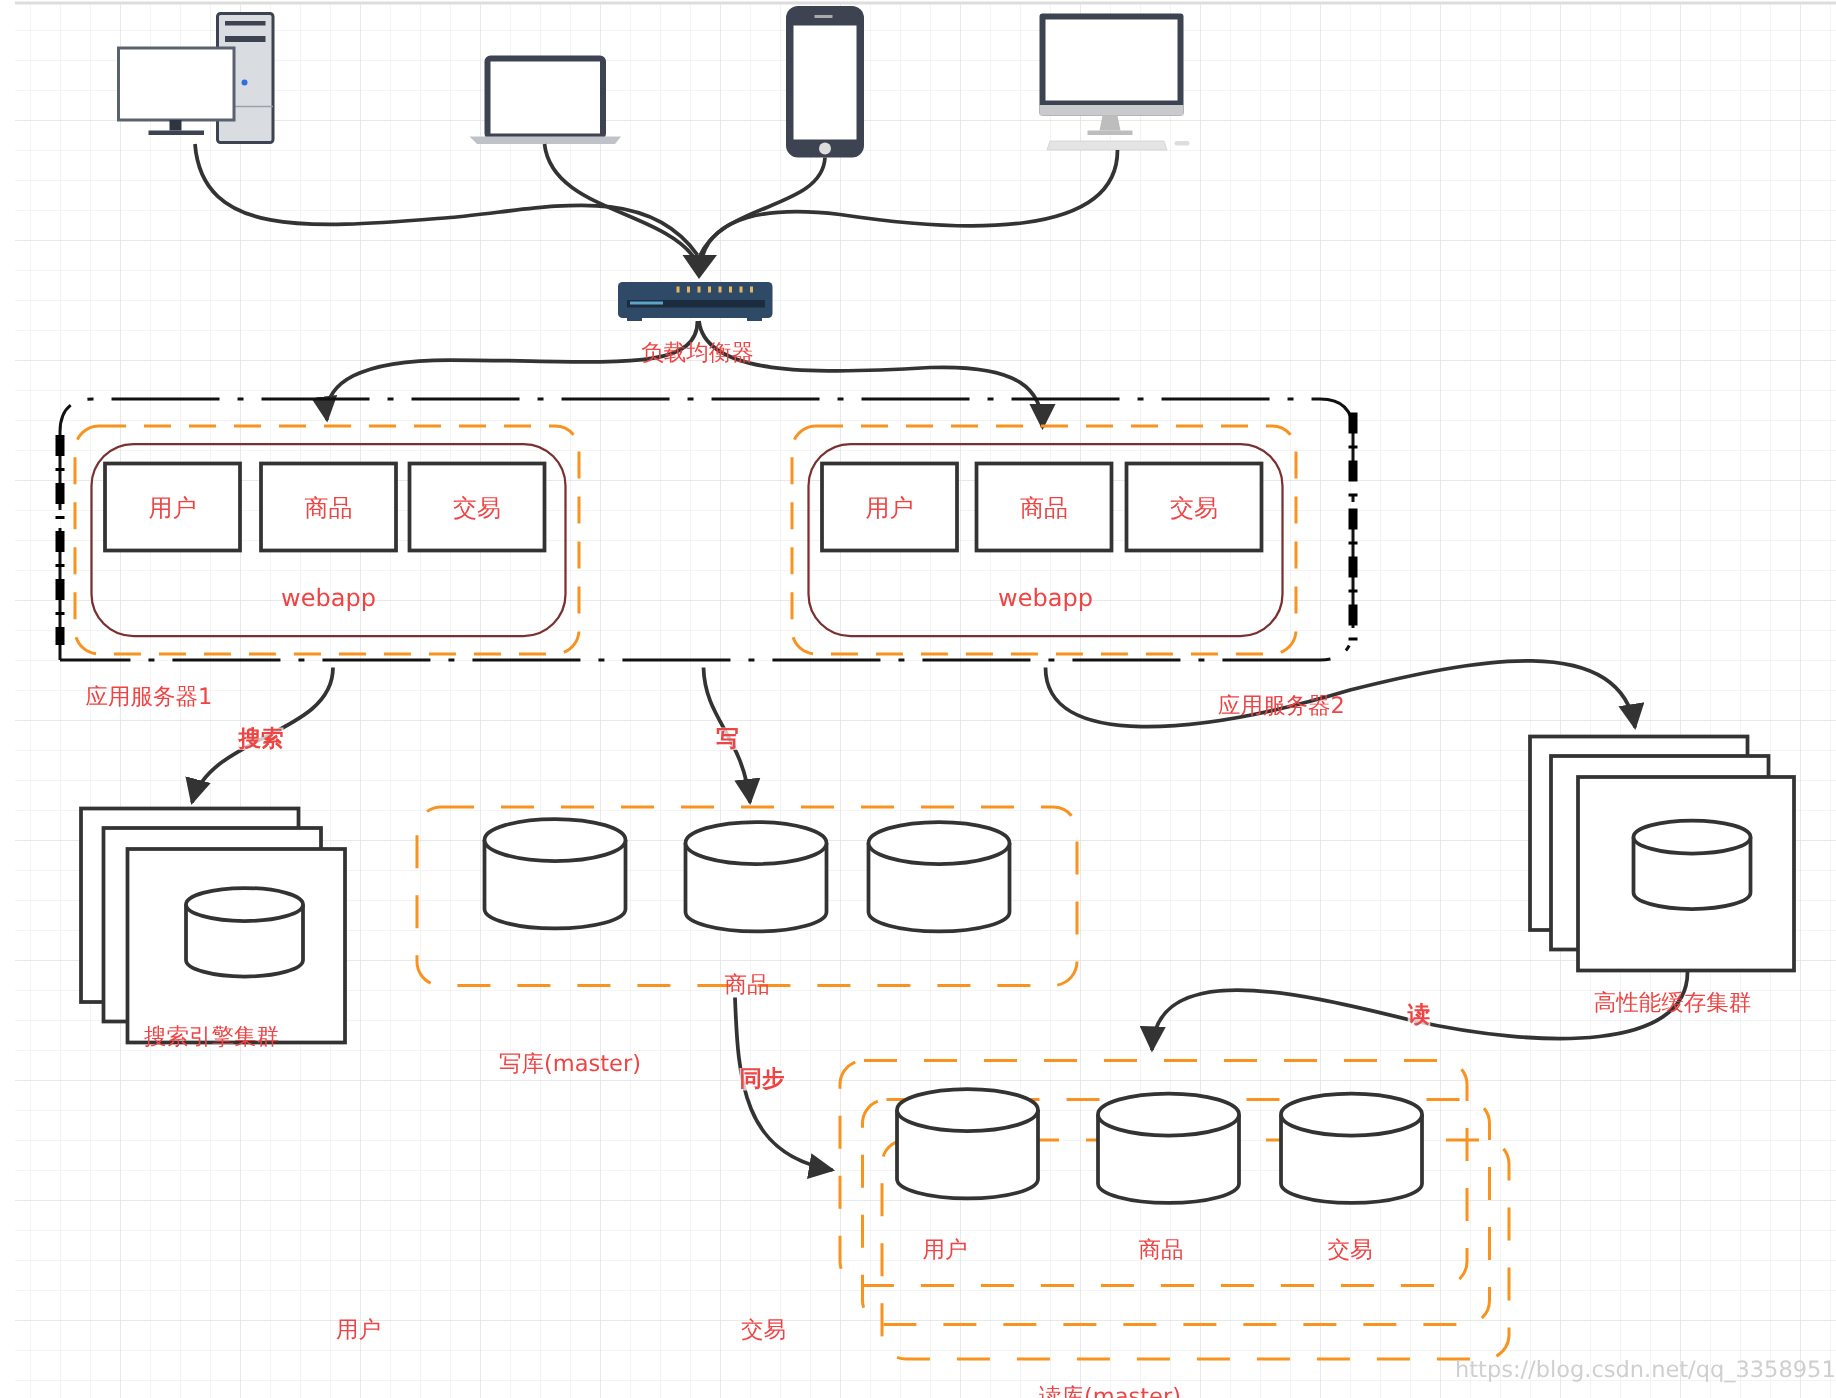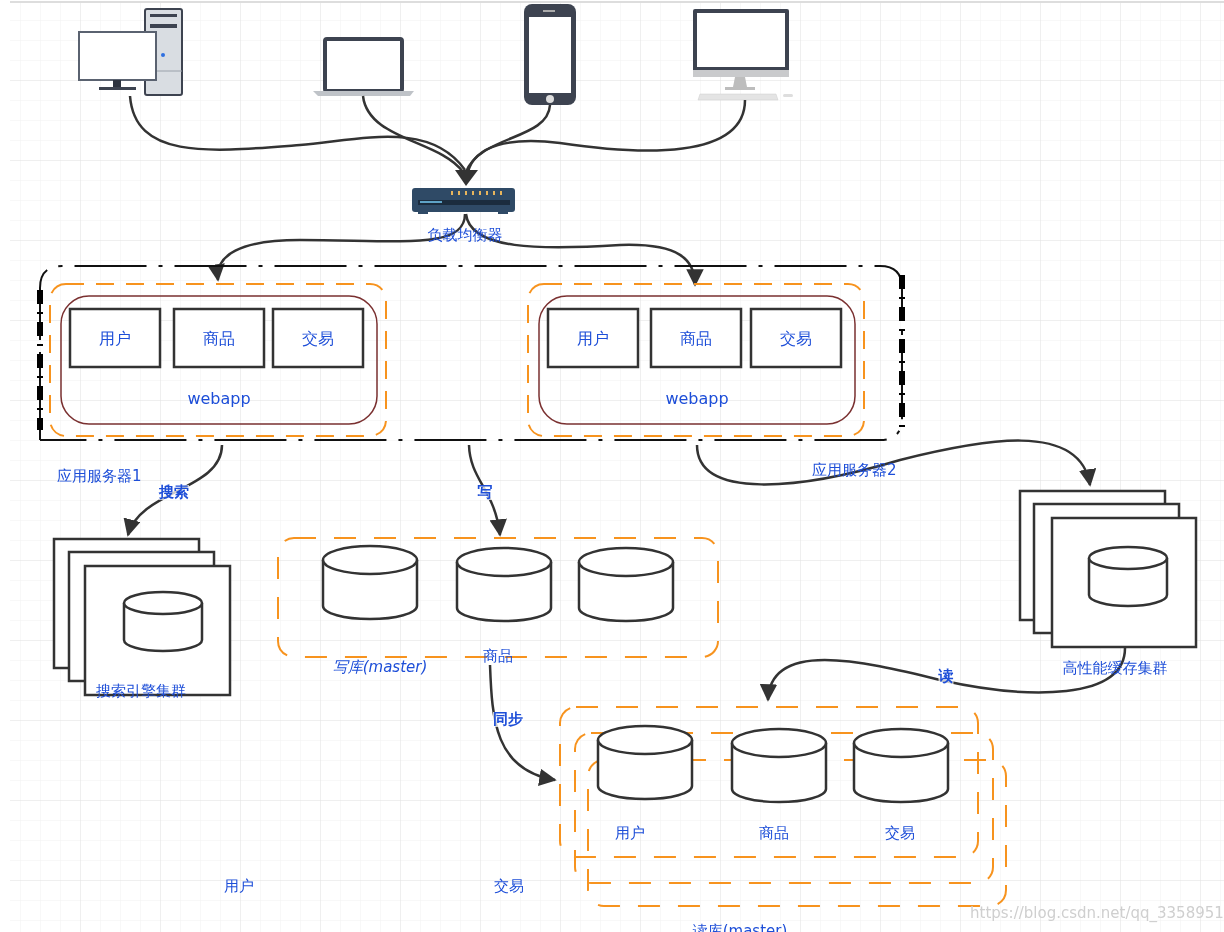--- a/index.html
+++ b/index.html
@@ -1,18 +1,18 @@
 <!DOCTYPE html>
 <html><head>
 <meta charset="utf-8">
 <style>
   html,body{margin:0;padding:0;background:#fff;}
   body{width:1224px;height:932px;overflow:hidden;position:relative;font-family:"DejaVu Sans","Liberation Sans",sans-serif;}
   #canvas{position:absolute;left:0;top:0;width:1224px;height:932px;}
-  .lbl{position:absolute;color:#1d4ed8;font-size:15px;white-space:nowrap;line-height:1;}
+  .lbl{position:absolute;color:#ef4444;font-size:15px;white-space:nowrap;line-height:1;}
   .lbl.c{transform:translateX(-50%);}
   .edge-lbl{background:rgba(255,255,255,0.75);font-weight:bold;}
   .wm{color:#cfcfcf;font-size:15px;}
 </style>
 </head>
 <body>
 
 <svg id="canvas" width="1224" height="932" viewBox="0 0 1224 932" xmlns="http://www.w3.org/2000/svg">
   <defs>
     <pattern id="gminor" width="20" height="20" patternUnits="userSpaceOnUse">
@@ -163,34 +163,34 @@
     <use href="#cyl-shape" x="901" y="761"></use>
   </g>
 </svg>
 
 <span class="lbl c" style="left:465px;top:228px;">负载均衡器</span>
 
 <span class="lbl c" style="left:115px;top:331px;font-size:16px;">用户</span>
 <span class="lbl c" style="left:219px;top:331px;font-size:16px;">商品</span>
 <span class="lbl c" style="left:318px;top:331px;font-size:16px;">交易</span>
 <span class="lbl c" style="left:219px;top:391px;font-size:16px;">webapp</span>
-<span class="lbl" style="left:57px;top:457px;margin-top:12px;">应用服务器1</span>
+<span class="lbl" style="left:57px;top:457px;">应用服务器1</span>
 
 <span class="lbl c" style="left:593px;top:331px;font-size:16px;">用户</span>
 <span class="lbl c" style="left:696px;top:331px;font-size:16px;">商品</span>
 <span class="lbl c" style="left:796px;top:331px;font-size:16px;">交易</span>
 <span class="lbl c" style="left:697px;top:391px;font-size:16px;">webapp</span>
 <span class="lbl" style="left:812px;top:463px;">应用服务器2</span>
 
 <span class="lbl c edge-lbl" style="left:174px;top:485px;">搜索</span>
 <span class="lbl c edge-lbl" style="left:485px;top:485px;">写</span>
 
 <span class="lbl c" style="left:141px;top:684px;">搜索引擎集群</span>
 <span class="lbl c" style="left:498px;top:649px;">商品</span>
-<span class="lbl c" style="left:380px;top:660px;font-style:italic;">写库(master)</span>
+<span class="lbl c" style="left:380px;top:702px;">写库(master)</span>
 
 <span class="lbl c" style="left:1115px;top:661px;">高性能缓存集群</span>
 <span class="lbl c edge-lbl" style="left:946px;top:669px;">读</span>
 <span class="lbl c edge-lbl" style="left:508px;top:712px;">同步</span>
 
 <span class="lbl c" style="left:630px;top:826px;">用户</span>
 <span class="lbl c" style="left:774px;top:826px;">商品</span>
 <span class="lbl c" style="left:900px;top:826px;">交易</span>
 <span class="lbl c" style="left:740px;top:876px;margin-top:48px;">读库(master)</span>
 

